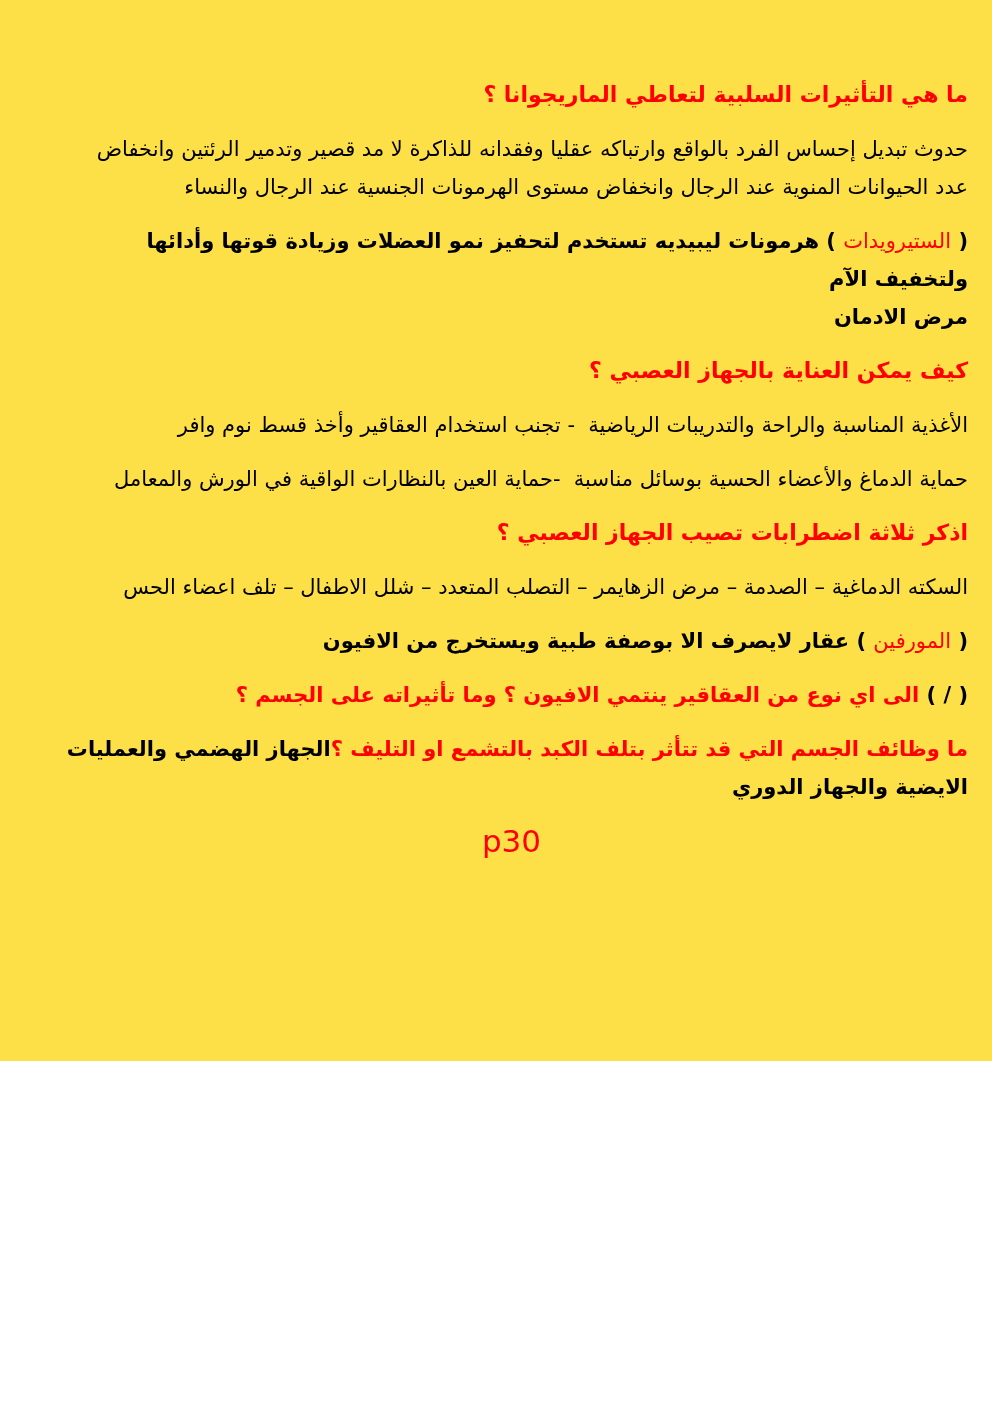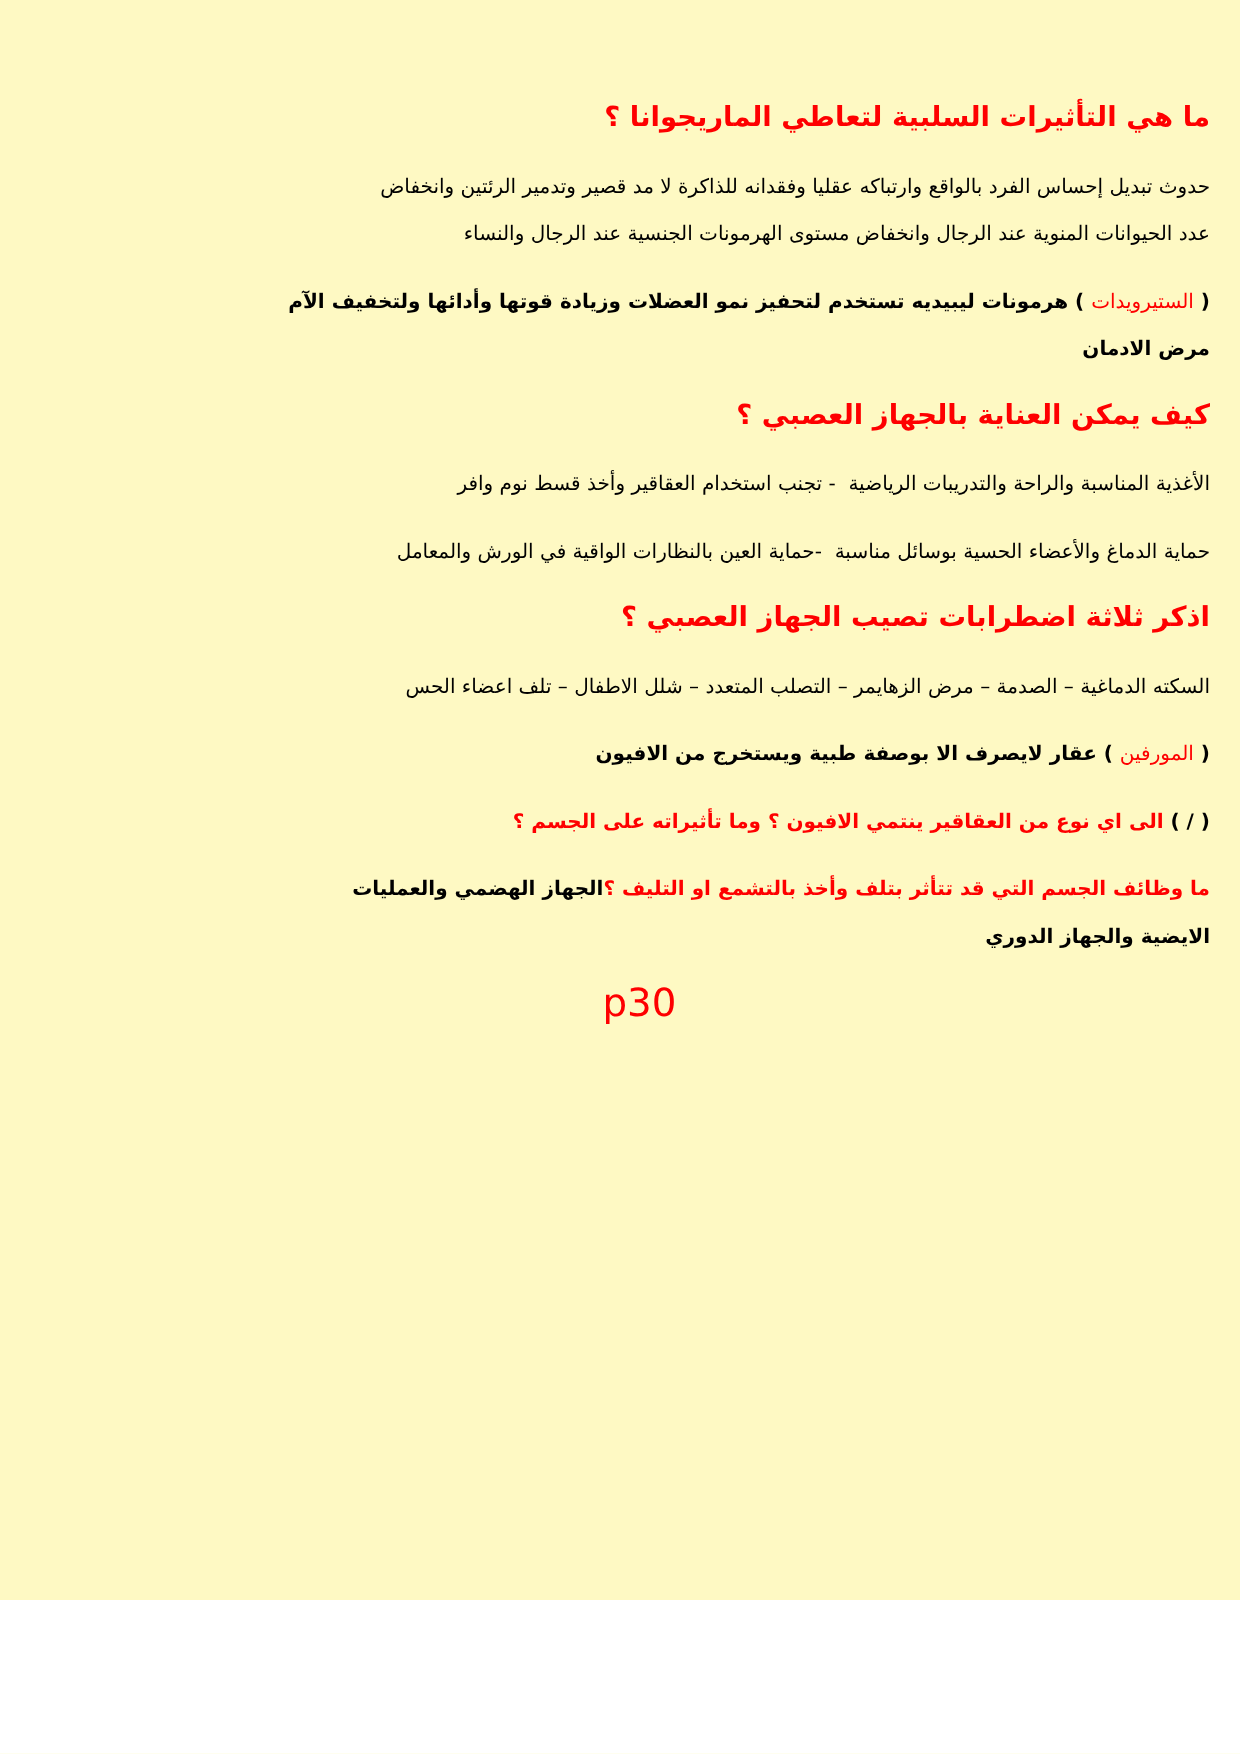--- a/index.html
+++ b/index.html
@@ -3,32 +3,32 @@
 <meta charset="utf-8">
 <style>
   html, body {
     margin: 0;
     padding: 0;
     background: #ffffff;
   }
   .page {
     position: relative;
     width: 992px;
-    height: 1280px;
+    height: 1061px;
     box-sizing: border-box;
-    background: #fef9c3;
+    background: #fde047;
     direction: rtl;
     text-align: right;
     padding: 76px 24px 0 55px;
     overflow: hidden;
     font-family: "DejaVu Sans", sans-serif;
     color: #000000;
   }
   .line {
-    font-size: 16px;
+    font-size: 21px;
     line-height: 38px;
     margin: 0 0 16px 0;
     white-space: pre-wrap;
     color: #000000;
   }
   .q-heading {
     color: #fe0000;
     font-weight: bold;
     font-size: 22px;
   }
@@ -72,17 +72,17 @@
 
   <p class="line q-heading">اذكر ثلاثة اضطرابات تصيب الجهاز العصبي ؟</p>
 
   <p class="line">السكته الدماغية – الصدمة – مرض الزهايمر – التصلب المتعدد – شلل الاطفال – تلف اعضاء الحس</p>
 
   <p class="line"><span class="black">( </span><span class="term">المورفين</span><span class="black"> ) عقار لايصرف الا بوصفة طبية ويستخرج من الافيون</span></p>
 
   <p class="line"><span class="black">( / ) </span><span class="q-inline">الى اي نوع من العقاقير ينتمي الافيون ؟ وما تأثيراته على الجسم ؟</span></p>
 
 
-  <p class="line"><span class="q-inline">ما وظائف الجسم التي قد تتأثر بتلف وأخذ بالتشمع او التليف ؟</span><span class="black">الجهاز الهضمي والعمليات</span><br><span class="black">الايضية والجهاز الدوري</span></p>
+  <p class="line"><span class="q-inline">ما وظائف الجسم التي قد تتأثر بتلف الكبد بالتشمع او التليف ؟</span><span class="black">الجهاز الهضمي والعمليات</span><br><span class="black">الايضية والجهاز الدوري</span></p>
 
   <div class="page-number">p30</div>
 
 </div>
 
 </body></html>

